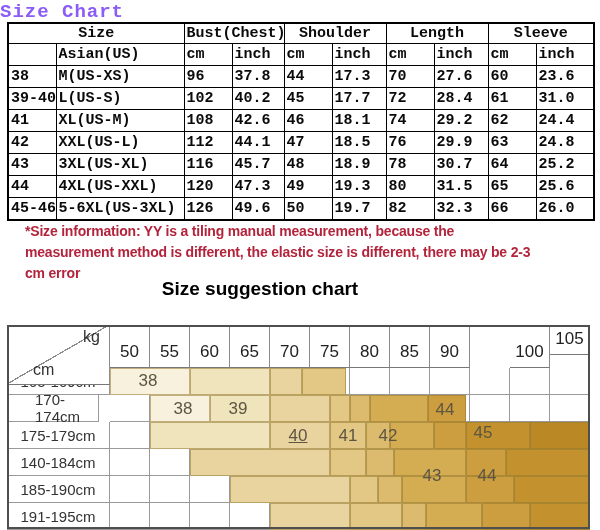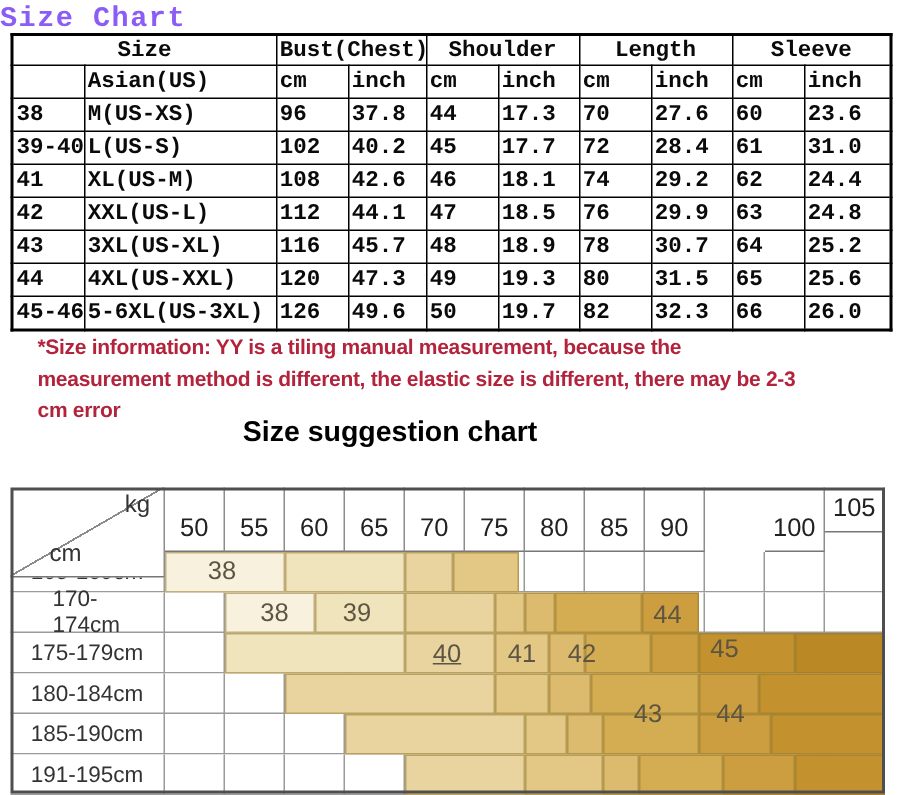--- a/index.html
+++ b/index.html
@@ -186,21 +186,21 @@
       <div class="cell" style="left: 190px; top: 43px; width: 40px; height: 27px;"></div>
       <div class="cell" style="left: 230px; top: 43px; width: 40px; height: 27px;"></div>
       <div class="cell" style="left: 270px; top: 43px; width: 40px; height: 27px;"></div>
       <div class="cell" style="left: 310px; top: 43px; width: 40px; height: 27px;"></div>
       <div class="cell" style="left: 350px; top: 43px; width: 40px; height: 27px;"></div>
       <div class="cell" style="left: 390px; top: 43px; width: 40px; height: 27px;"></div>
       <div class="cell" style="left: 430px; top: 43px; width: 40px; height: 27px;"></div>
       <div class="cell" style="left: 470px; top: 43px; width: 40px; height: 27px;"></div>
       <div class="cell" style="left: 510px; top: 43px; width: 40px; height: 27px;"></div>
       <div class="cell" style="left: 550px; top: 43px; width: 40px; height: 27px;"></div>
-      <div class="rlabel" style="left: 7px; top: 70px; width: 103px; height: 27px; padding-left: 28px;">170-174cm</div>
+      <div class="rlabel" style="left: 7px; top: 70px; width: 92px; height: 27px; padding-left: 28px;">170-174cm</div>
       <div class="cell" style="left: 110px; top: 70px; width: 40px; height: 27px;"></div>
       <div class="cell" style="left: 150px; top: 70px; width: 40px; height: 27px;"></div>
       <div class="cell" style="left: 190px; top: 70px; width: 40px; height: 27px;"></div>
       <div class="cell" style="left: 230px; top: 70px; width: 40px; height: 27px;"></div>
       <div class="cell" style="left: 270px; top: 70px; width: 40px; height: 27px;"></div>
       <div class="cell" style="left: 310px; top: 70px; width: 40px; height: 27px;"></div>
       <div class="cell" style="left: 350px; top: 70px; width: 40px; height: 27px;"></div>
       <div class="cell" style="left: 390px; top: 70px; width: 40px; height: 27px;"></div>
       <div class="cell" style="left: 430px; top: 70px; width: 40px; height: 27px;"></div>
       <div class="cell" style="left: 470px; top: 70px; width: 40px; height: 27px;"></div>
@@ -212,21 +212,21 @@
       <div class="cell" style="left: 190px; top: 97px; width: 40px; height: 27px;"></div>
       <div class="cell" style="left: 230px; top: 97px; width: 40px; height: 27px;"></div>
       <div class="cell" style="left: 270px; top: 97px; width: 40px; height: 27px;"></div>
       <div class="cell" style="left: 310px; top: 97px; width: 40px; height: 27px;"></div>
       <div class="cell" style="left: 350px; top: 97px; width: 40px; height: 27px;"></div>
       <div class="cell" style="left: 390px; top: 97px; width: 40px; height: 27px;"></div>
       <div class="cell" style="left: 430px; top: 97px; width: 40px; height: 27px;"></div>
       <div class="cell" style="left: 470px; top: 97px; width: 40px; height: 27px;"></div>
       <div class="cell" style="left: 510px; top: 97px; width: 40px; height: 27px;"></div>
       <div class="cell" style="left: 550px; top: 97px; width: 40px; height: 27px;"></div>
-      <div class="rlabel" style="left: 7px; top: 124px; width: 103px; height: 27px;">180-184cm</div>
+      <div class="rlabel" style="left: 7px; top: 124px; width: 103px; height: 27px;">140-184cm</div>
       <div class="cell" style="left: 110px; top: 124px; width: 40px; height: 27px;"></div>
       <div class="cell" style="left: 150px; top: 124px; width: 40px; height: 27px;"></div>
       <div class="cell" style="left: 190px; top: 124px; width: 40px; height: 27px;"></div>
       <div class="cell" style="left: 230px; top: 124px; width: 40px; height: 27px;"></div>
       <div class="cell" style="left: 270px; top: 124px; width: 40px; height: 27px;"></div>
       <div class="cell" style="left: 310px; top: 124px; width: 40px; height: 27px;"></div>
       <div class="cell" style="left: 350px; top: 124px; width: 40px; height: 27px;"></div>
       <div class="cell" style="left: 390px; top: 124px; width: 40px; height: 27px;"></div>
       <div class="cell" style="left: 430px; top: 124px; width: 40px; height: 27px;"></div>
       <div class="cell" style="left: 470px; top: 124px; width: 40px; height: 27px;"></div>

